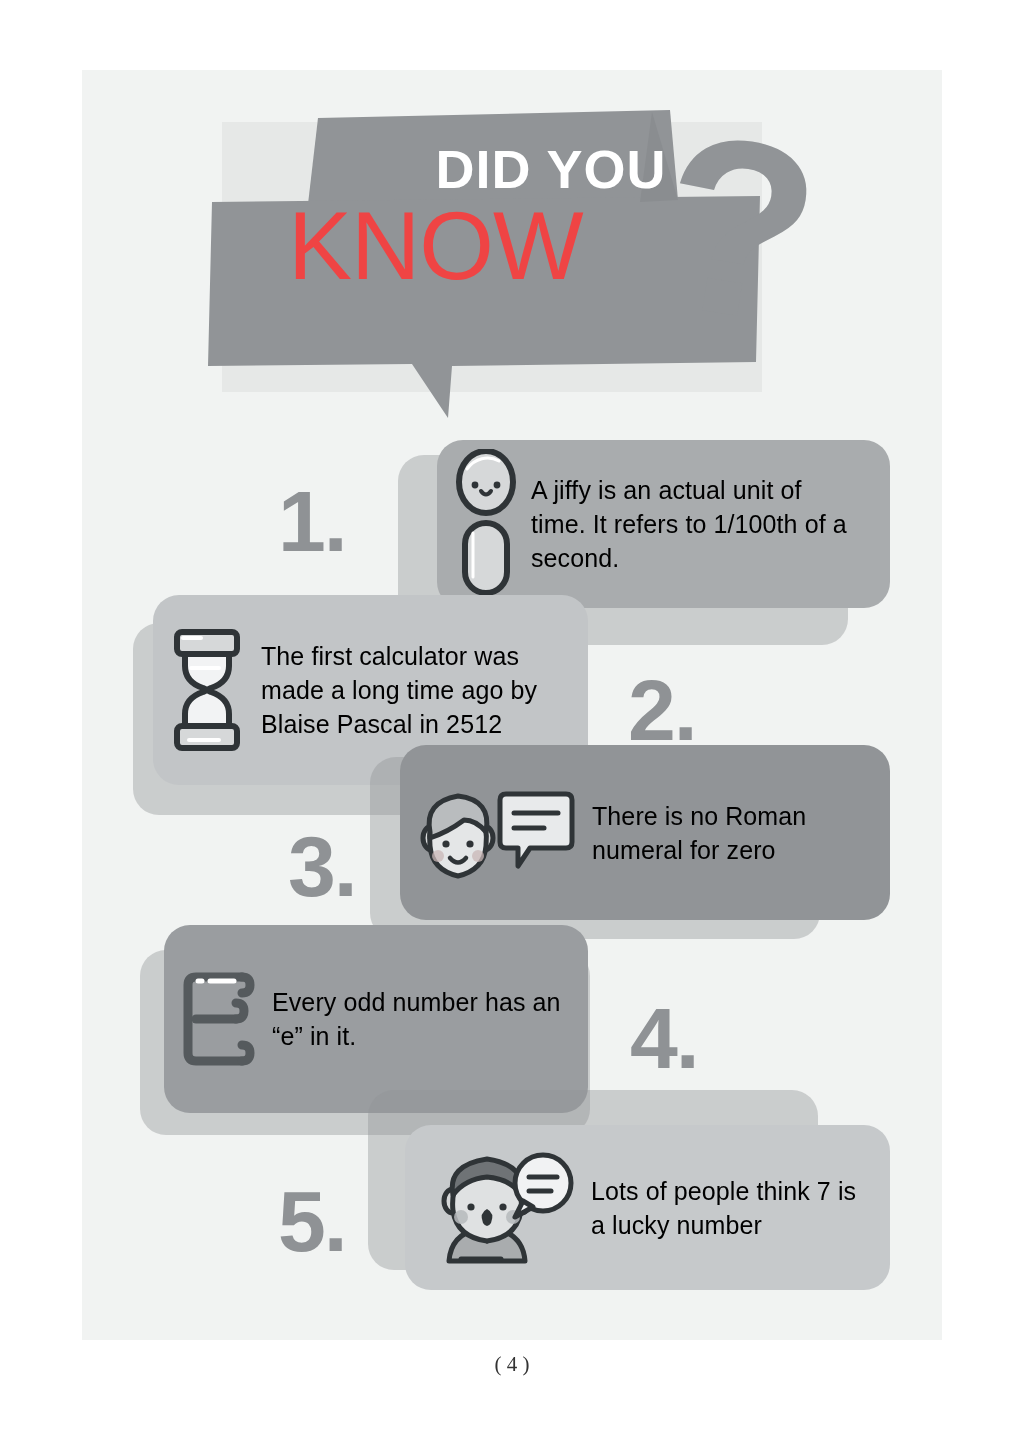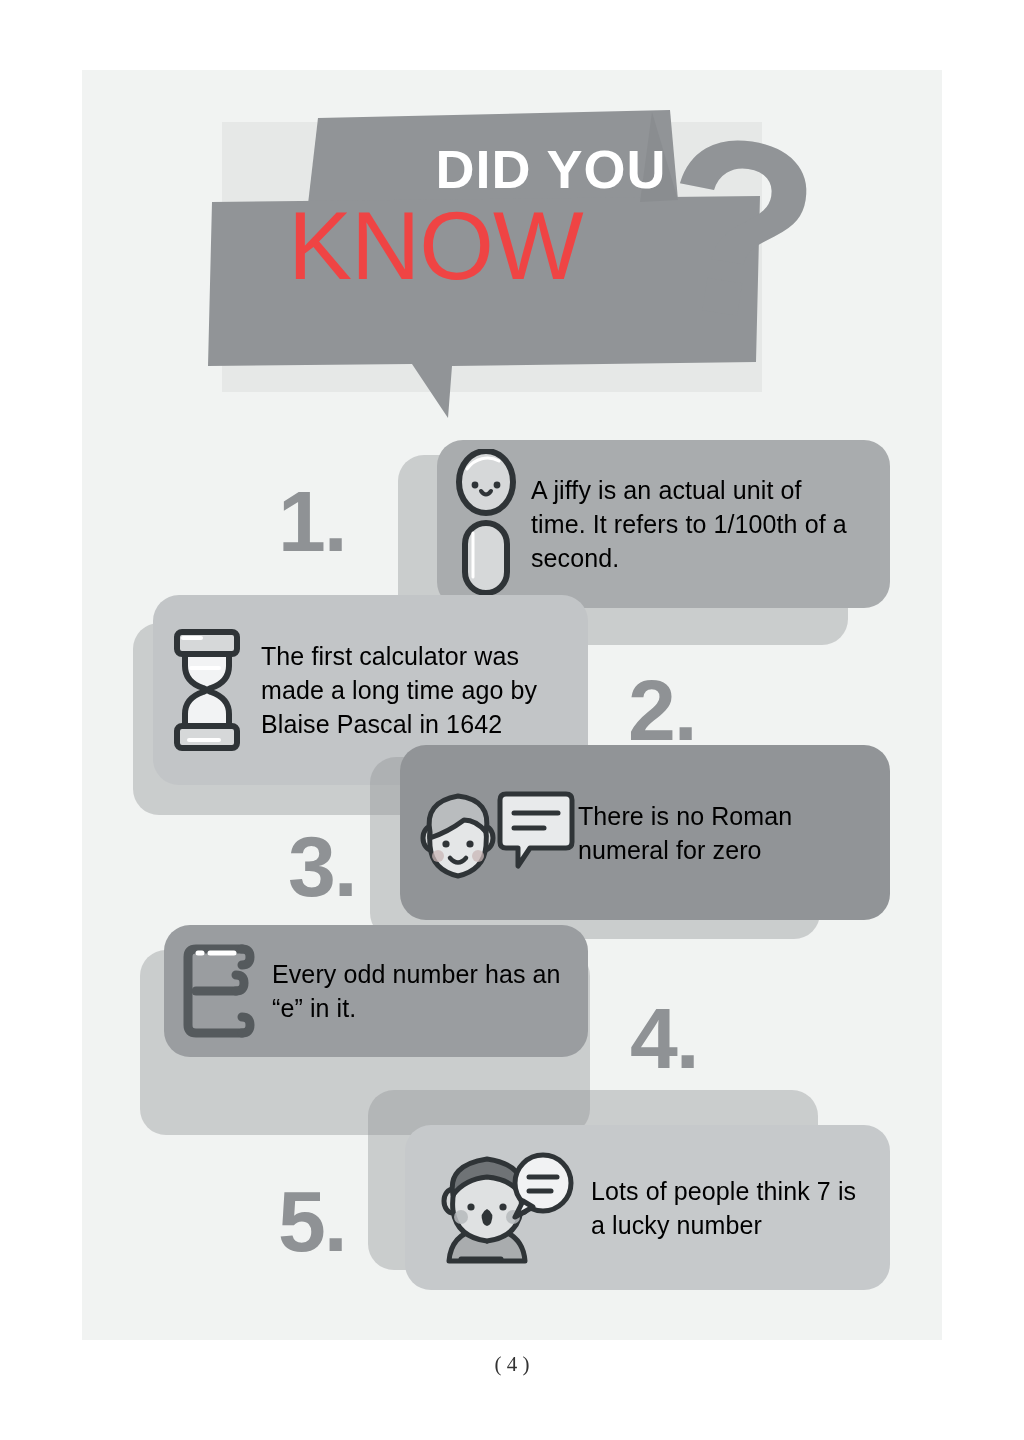--- a/index.html
+++ b/index.html
@@ -134,21 +134,21 @@
           <rect x="10" y="6" width="60" height="22" rx="5" fill="#d6d8d9" stroke="#2f3437" stroke-width="6"></rect>
           <rect x="10" y="100" width="60" height="22" rx="5" fill="#d6d8d9" stroke="#2f3437" stroke-width="6"></rect>
           <path d="M18 28 L62 28 L62 40 Q62 56 44 62 Q40 64 40 64 Q40 64 36 62 Q18 56 18 40 Z" fill="#f2f3f4" stroke="#2f3437" stroke-width="6" stroke-linejoin="round"></path>
           <path d="M18 100 L62 100 L62 88 Q62 72 44 66 Q40 64 40 64 Q40 64 36 66 Q18 72 18 88 Z" fill="#f2f3f4" stroke="#2f3437" stroke-width="6" stroke-linejoin="round"></path>
           <path d="M16 12 L34 12" stroke="#ffffff" stroke-width="4" stroke-linecap="round"></path>
           <path d="M24 42 L52 42" stroke="#ffffff" stroke-width="4" stroke-linecap="round"></path>
           <path d="M22 114 L52 114" stroke="#ffffff" stroke-width="4" stroke-linecap="round"></path>
         </svg>
       </div>
 
-      <div class="txt" style="margin-left:14px;width:320px;">The first calculator was made a long time ago by Blaise Pascal in 1642</div>
+      <div class="txt" style="margin-left:14px;width:320px;">The first calculator was made a long time ago by Blaise Pascal in 2512</div>
     </div>
 
     <div class="num" style="left:628px;top:72px;">2.</div>
   </div>
 
   <div class="row" style="left:0;top:745px;width:1024px;height:200px;">
 
     <div class="card-shadow" style="left:370px;top:12px;width:450px;height:182px;"></div>
 
     <div class="card c3" style="left:400px;top:0px;width:490px;height:175px;padding:0 20px 0 6px;">
@@ -166,31 +166,31 @@
           <circle cx="32" cy="76" r="6" fill="#c9b7b7" opacity="0.75"></circle>
           <circle cx="72" cy="76" r="6" fill="#c9b7b7" opacity="0.75"></circle>
           <path d="M44 78 q8 9 16 0" fill="none" stroke="#2f3437" stroke-width="4.5" stroke-linecap="round"></path>
 
           <path d="M100 14 L160 14 Q166 14 166 20 L166 62 Q166 68 160 68 L124 68 L112 86 L112 68 L100 68 Q94 68 94 62 L94 20 Q94 14 100 14 Z" fill="#e8eaeb" stroke="#2f3437" stroke-width="5" stroke-linejoin="round"></path>
           <path d="M108 33 L152 33" stroke="#2f3437" stroke-width="5" stroke-linecap="round"></path>
           <path d="M108 48 L138 48" stroke="#2f3437" stroke-width="5" stroke-linecap="round"></path>
         </svg>
       </div>
 
-      <div class="txt" style="width:290px;">There is no Roman numeral for zero</div>
+      <div class="txt" style="margin-left:14px;width:290px;">There is no Roman numeral for zero</div>
     </div>
 
     <div class="num" style="left:288px;top:78px;">3.</div>
   </div>
 
   <div class="row" style="left:0;top:925px;width:1024px;height:220px;">
 
     <div class="card-shadow" style="left:140px;top:25px;width:450px;height:185px;"></div>
 
-    <div class="card c4" style="left:164px;top:0px;width:424px;height:132px;padding:0 20px 0 12px;">
+    <div class="card c4" style="left:164px;top:0px;width:424px;height:188px;padding:0 20px 0 12px;">
 
       <div class="icon">
         <svg width="86" height="108" viewBox="0 0 86 108">
           <path d="M66 12 L20 12 Q12 12 12 20 L12 88 Q12 96 20 96 L66 96" fill="none" stroke="#555a5d" stroke-width="9" stroke-linecap="round" stroke-linejoin="round"></path>
           <path d="M20 54 L60 54" fill="none" stroke="#555a5d" stroke-width="9" stroke-linecap="round"></path>
           <path d="M66 12 Q74 12 74 20 Q74 28 66 28" fill="none" stroke="#555a5d" stroke-width="9" stroke-linecap="round"></path>
           <path d="M60 54 Q68 54 68 46 Q68 38 60 38" fill="none" stroke="#555a5d" stroke-width="9" stroke-linecap="round"></path>
           <path d="M66 96 Q74 96 74 88 Q74 80 66 80" fill="none" stroke="#555a5d" stroke-width="9" stroke-linecap="round"></path>
           <path d="M22 16 L26 16" stroke="#ffffff" stroke-width="5" stroke-linecap="round"></path>
           <path d="M34 16 L58 16" stroke="#ffffff" stroke-width="5" stroke-linecap="round"></path>

